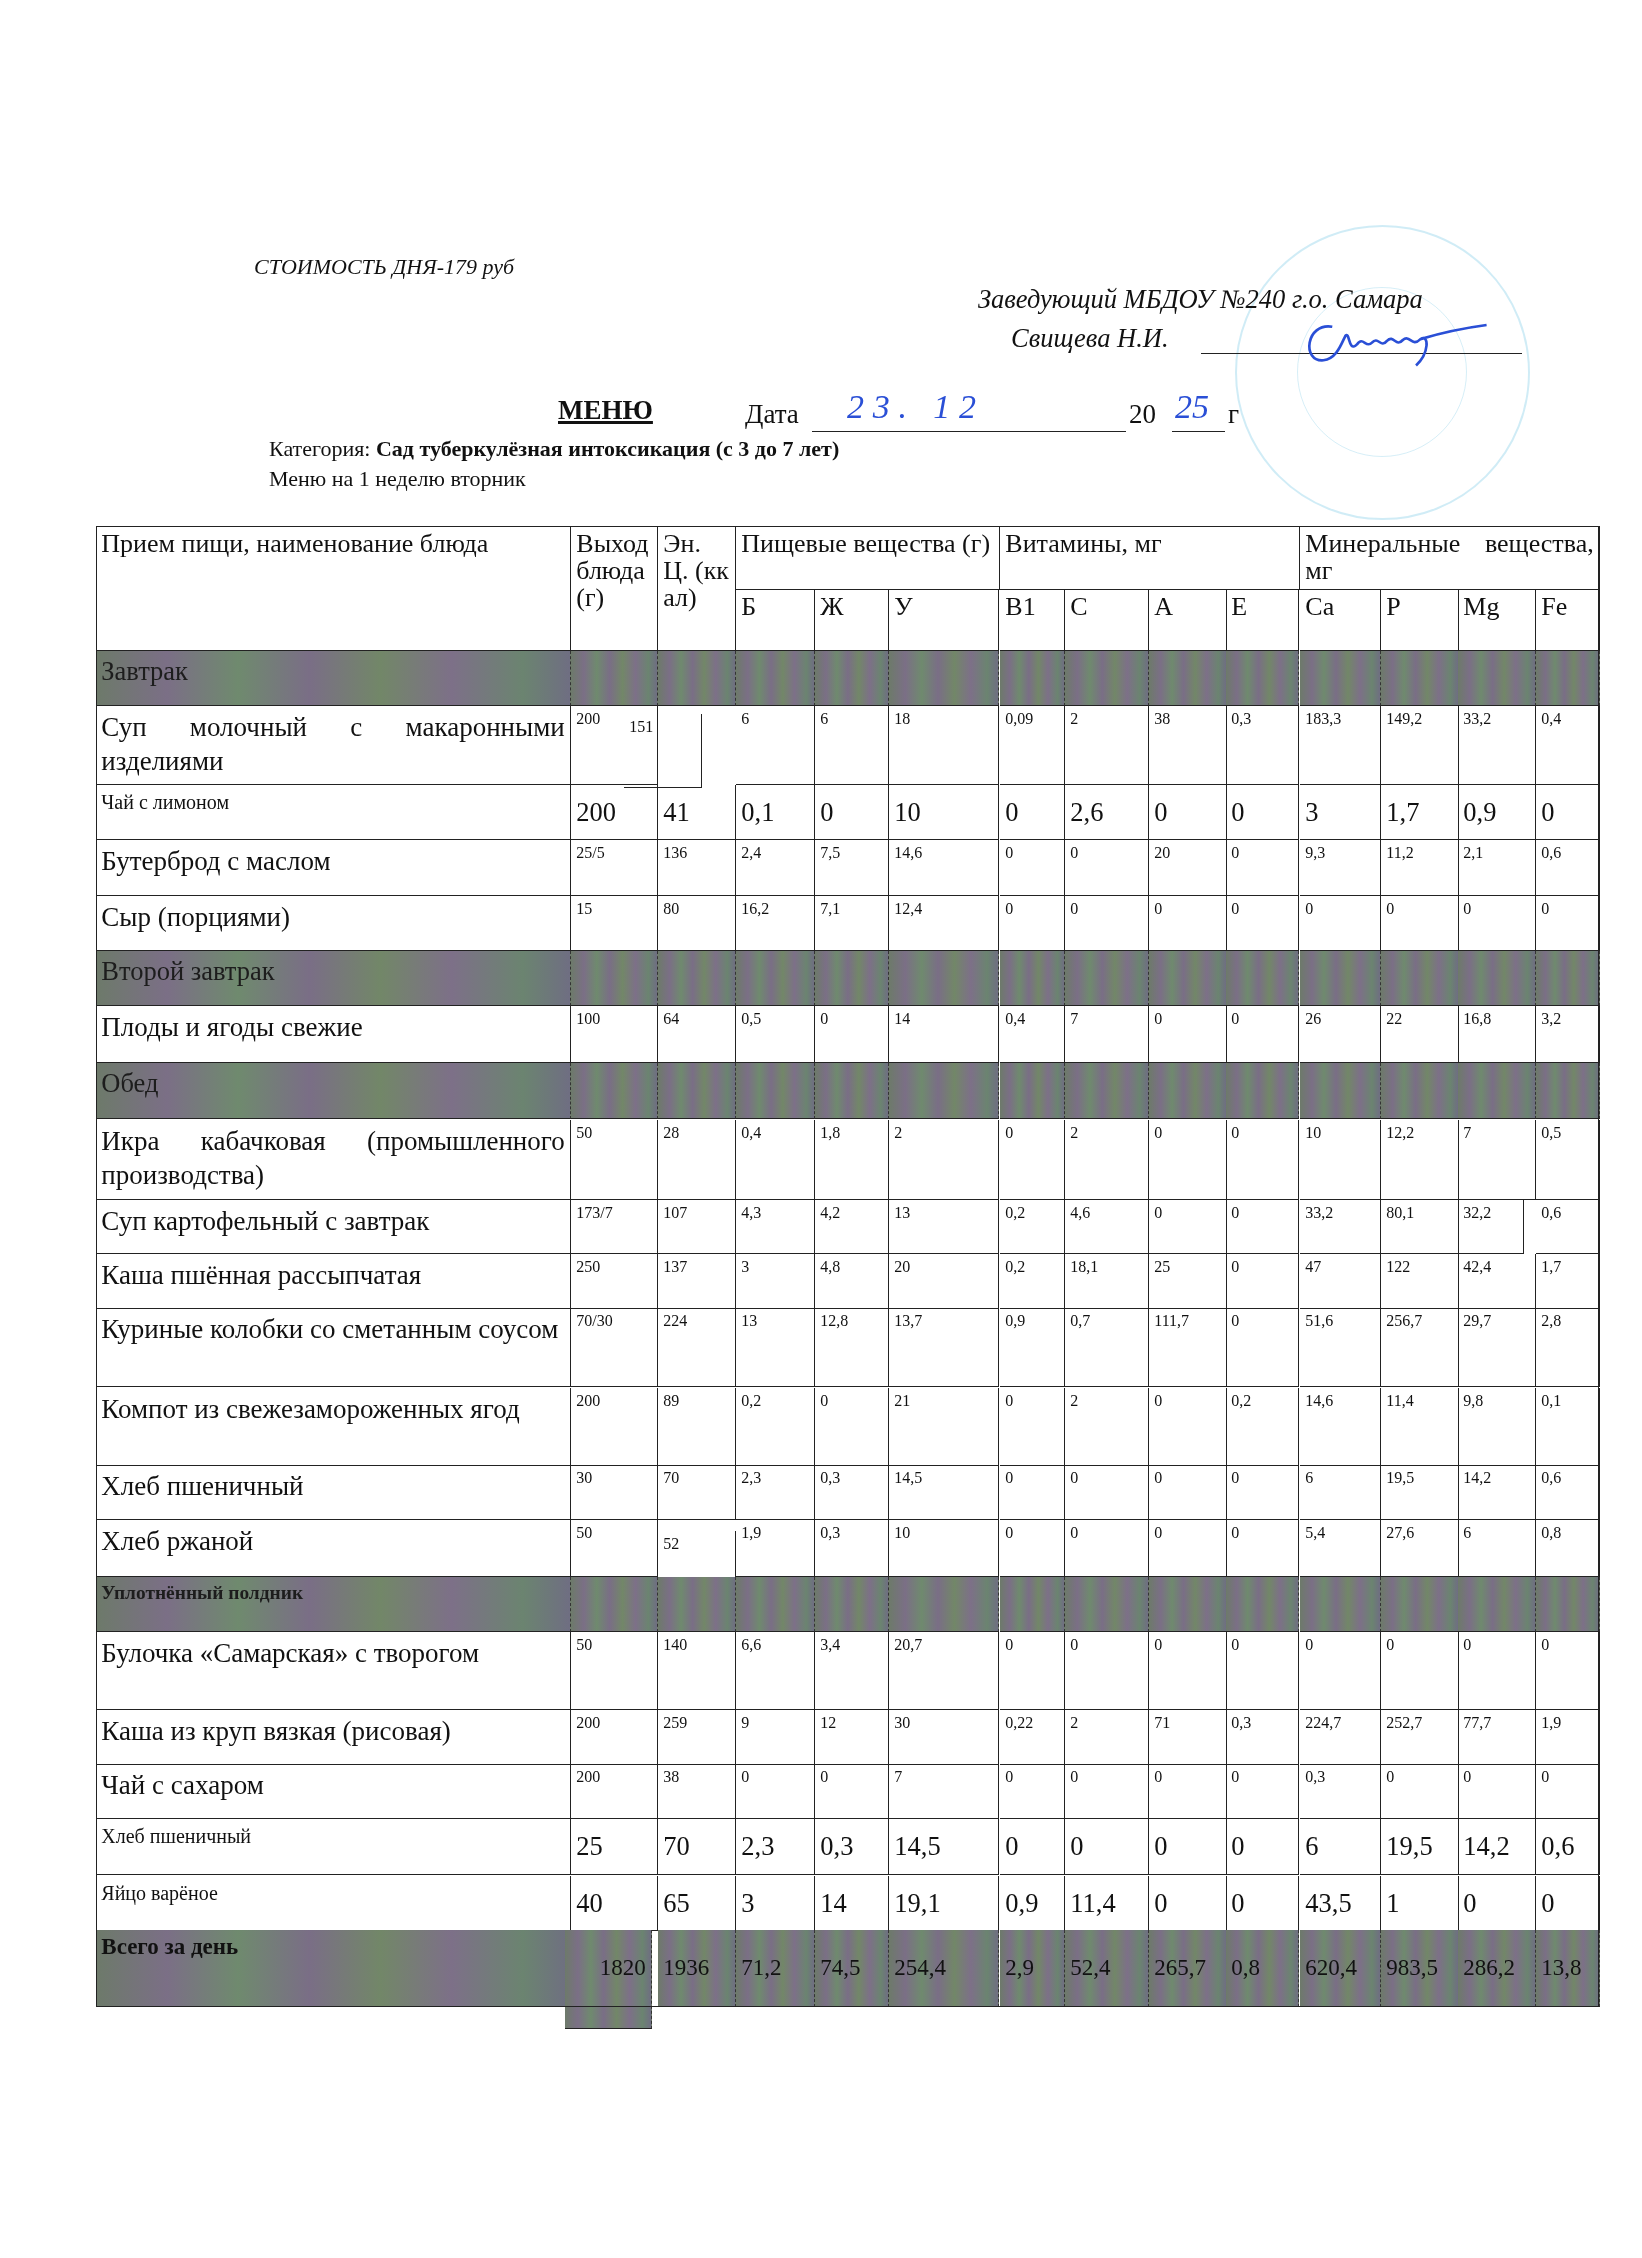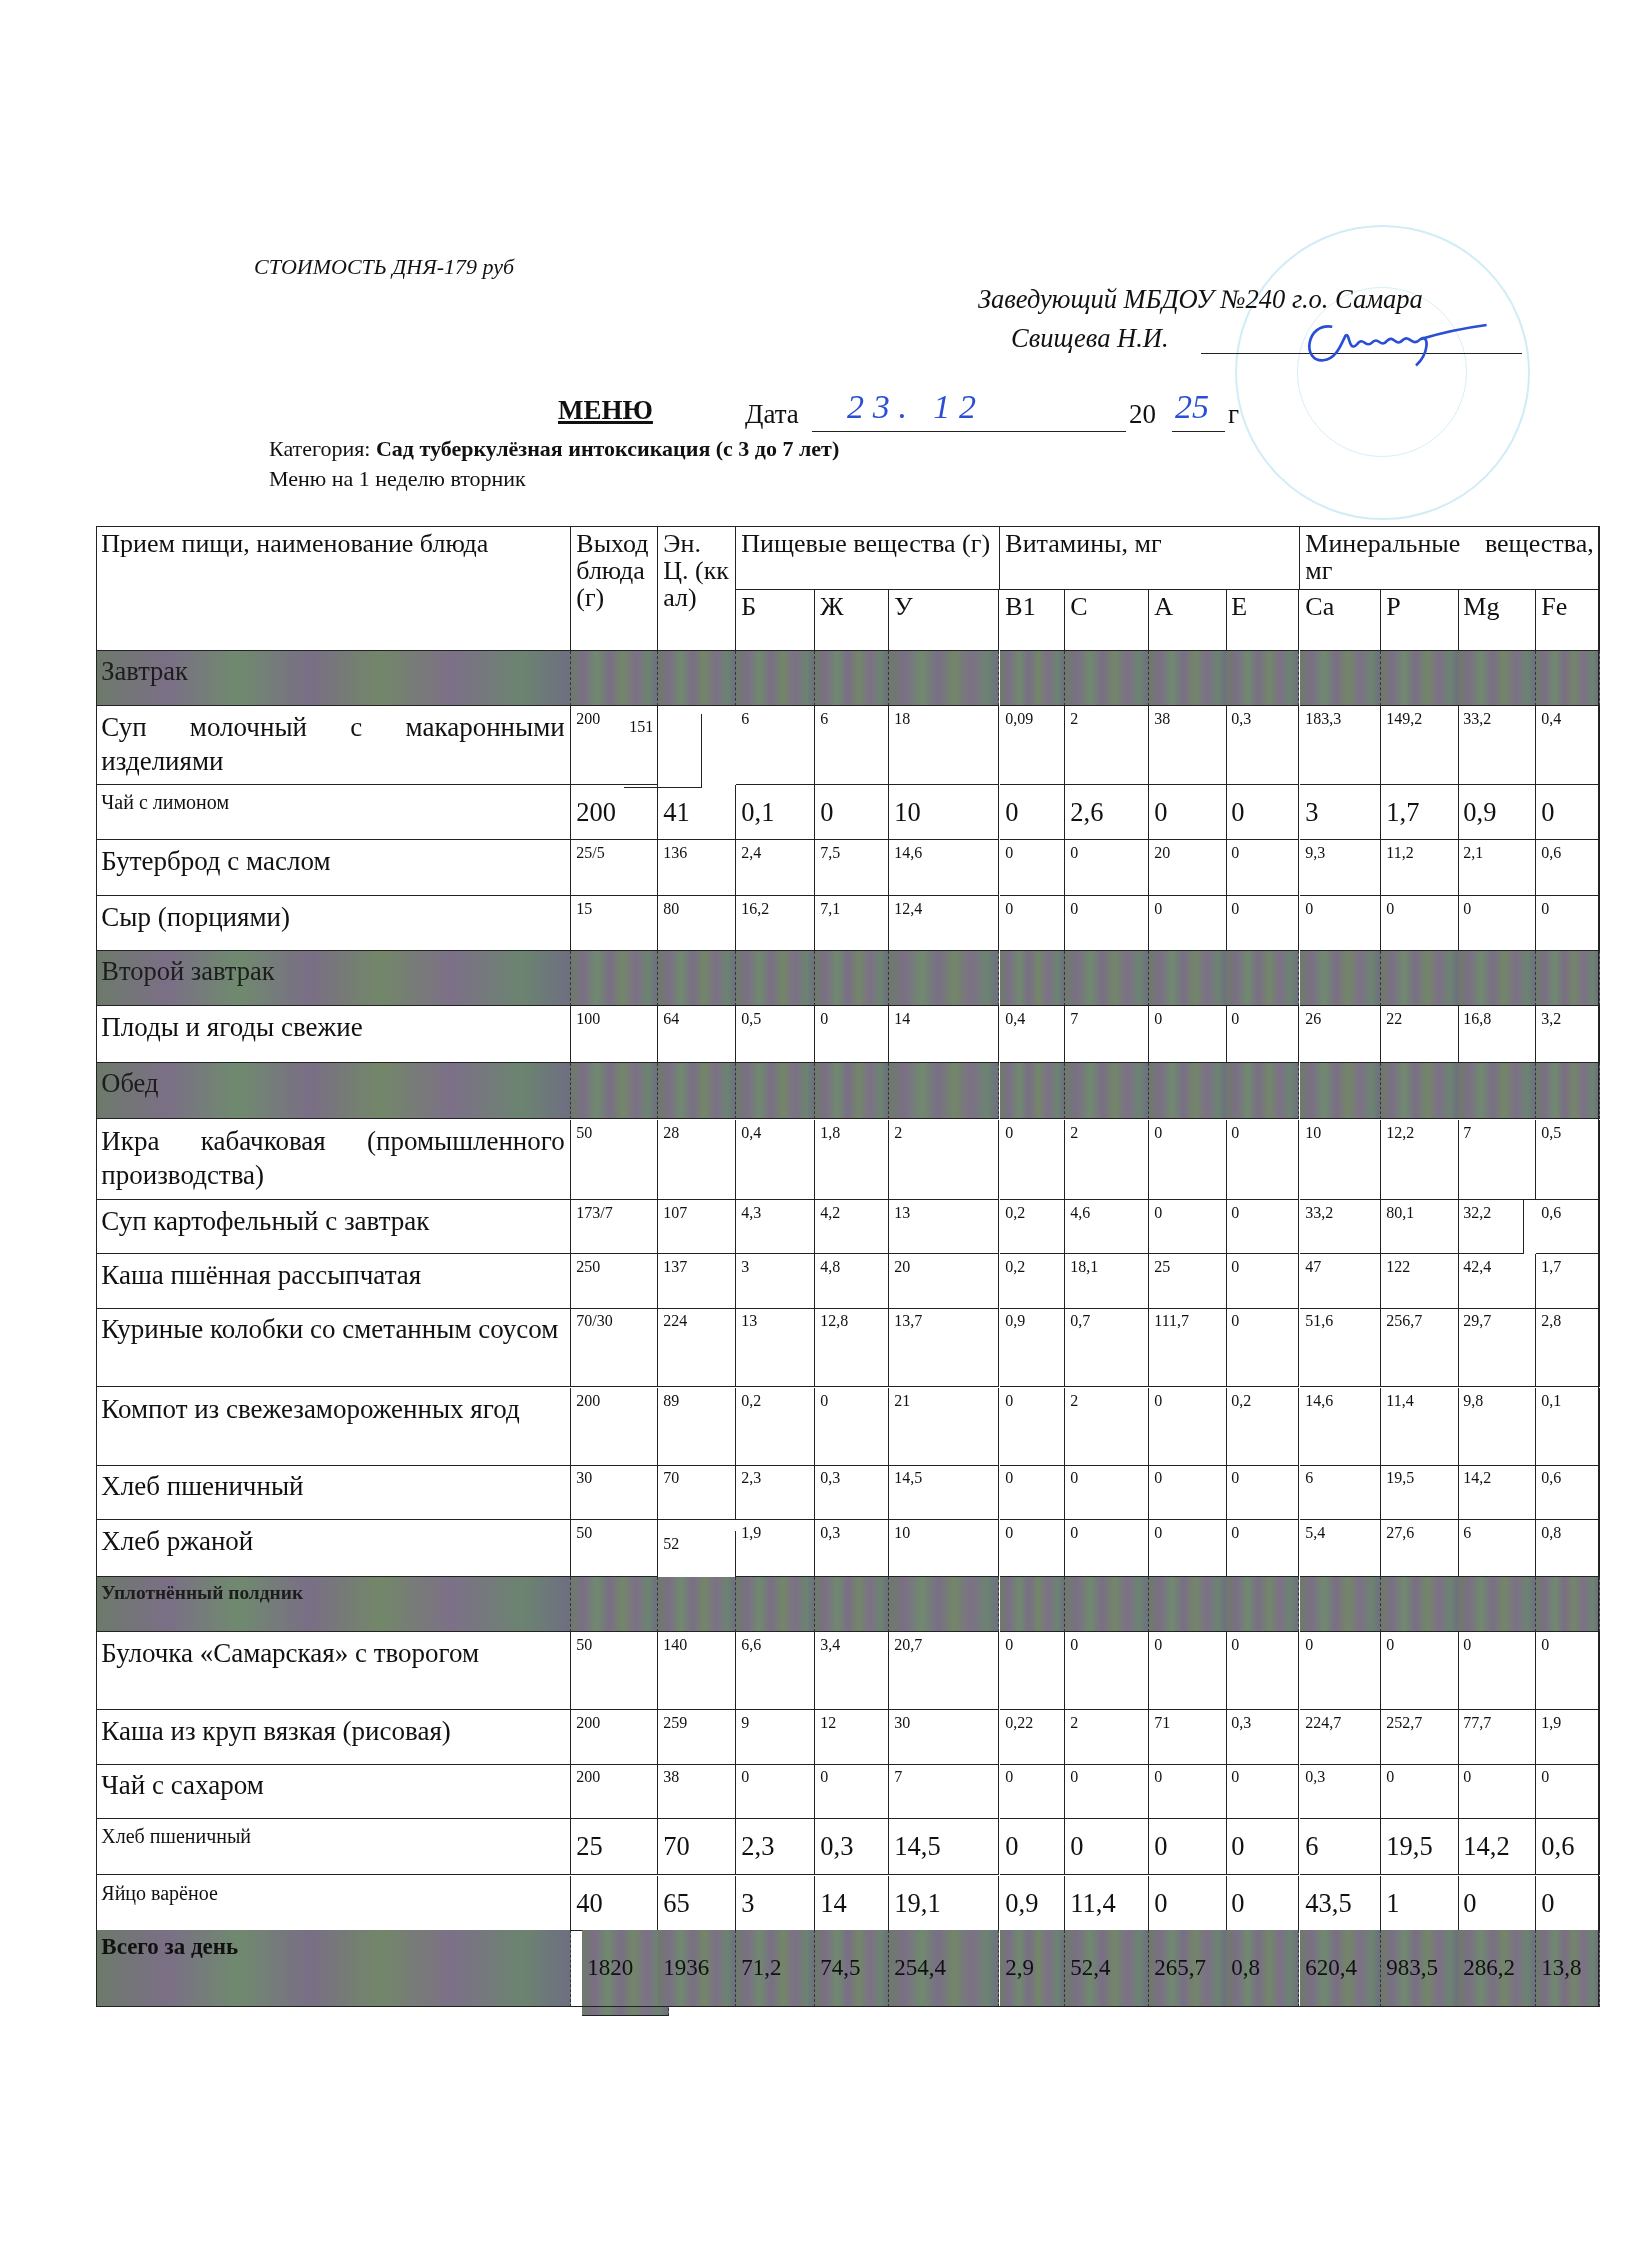--- a/index.html
+++ b/index.html
@@ -422,21 +422,21 @@
         <div class="cell val-big" style="left: 1065px; top: 1876px; width: 84px; height: 55px; word-break: break-all;">11,4</div>
         <div class="cell val-big" style="left: 1149px; top: 1876px; width: 78px; height: 55px; word-break: break-all;">0</div>
         <div class="cell val-big" style="left: 1226px; top: 1876px; width: 73px; height: 55px; word-break: break-all;">0</div>
         <div class="cell val-big" style="left: 1300px; top: 1876px; width: 81px; height: 55px; word-break: break-all;">43,5</div>
         <div class="cell val-big" style="left: 1381px; top: 1876px; width: 78px; height: 55px; word-break: break-all;">1</div>
         <div class="cell val-big" style="left: 1458px; top: 1876px; width: 78px; height: 55px; word-break: break-all;">0</div>
         <div class="cell val-big" style="left: 1536px; top: 1876px; width: 64px; height: 55px; word-break: break-all;">0</div>
       </div>
       <div>
         <div class="cell section total-label" style="left: 96px; top: 1930px; width: 475px; height: 77px;">Всего за день</div>
-        <div class="cell section total-val" style="left: 582px; top: 1930px; width: 87px; height: 86px; word-break: break-all;">1820</div>
+        <div class="cell section total-val" style="left: 565px; top: 1930px; width: 87px; height: 99px; word-break: break-all; text-align: right;">1820</div>
         <div class="cell section total-val" style="left: 658px; top: 1930px; width: 78px; height: 77px; word-break: break-all;">1936</div>
         <div class="cell section total-val" style="left: 736px; top: 1930px; width: 79px; height: 77px; word-break: break-all;">71,2</div>
         <div class="cell section total-val" style="left: 815px; top: 1930px; width: 74px; height: 77px; word-break: break-all;">74,5</div>
         <div class="cell section total-val" style="left: 889px; top: 1930px; width: 110px; height: 77px; word-break: break-all;">254,4</div>
         <div class="cell section total-val" style="left: 1000px; top: 1930px; width: 65px; height: 77px; word-break: break-all;">2,9</div>
         <div class="cell section total-val" style="left: 1065px; top: 1930px; width: 84px; height: 77px; word-break: break-all;">52,4</div>
         <div class="cell section total-val" style="left: 1149px; top: 1930px; width: 78px; height: 77px; word-break: break-all;">265,7</div>
         <div class="cell section total-val" style="left: 1226px; top: 1930px; width: 73px; height: 77px; word-break: break-all;">0,8</div>
         <div class="cell section total-val" style="left: 1300px; top: 1930px; width: 81px; height: 77px; word-break: break-all;">620,4</div>
         <div class="cell section total-val" style="left: 1381px; top: 1930px; width: 78px; height: 77px; word-break: break-all;">983,5</div>

